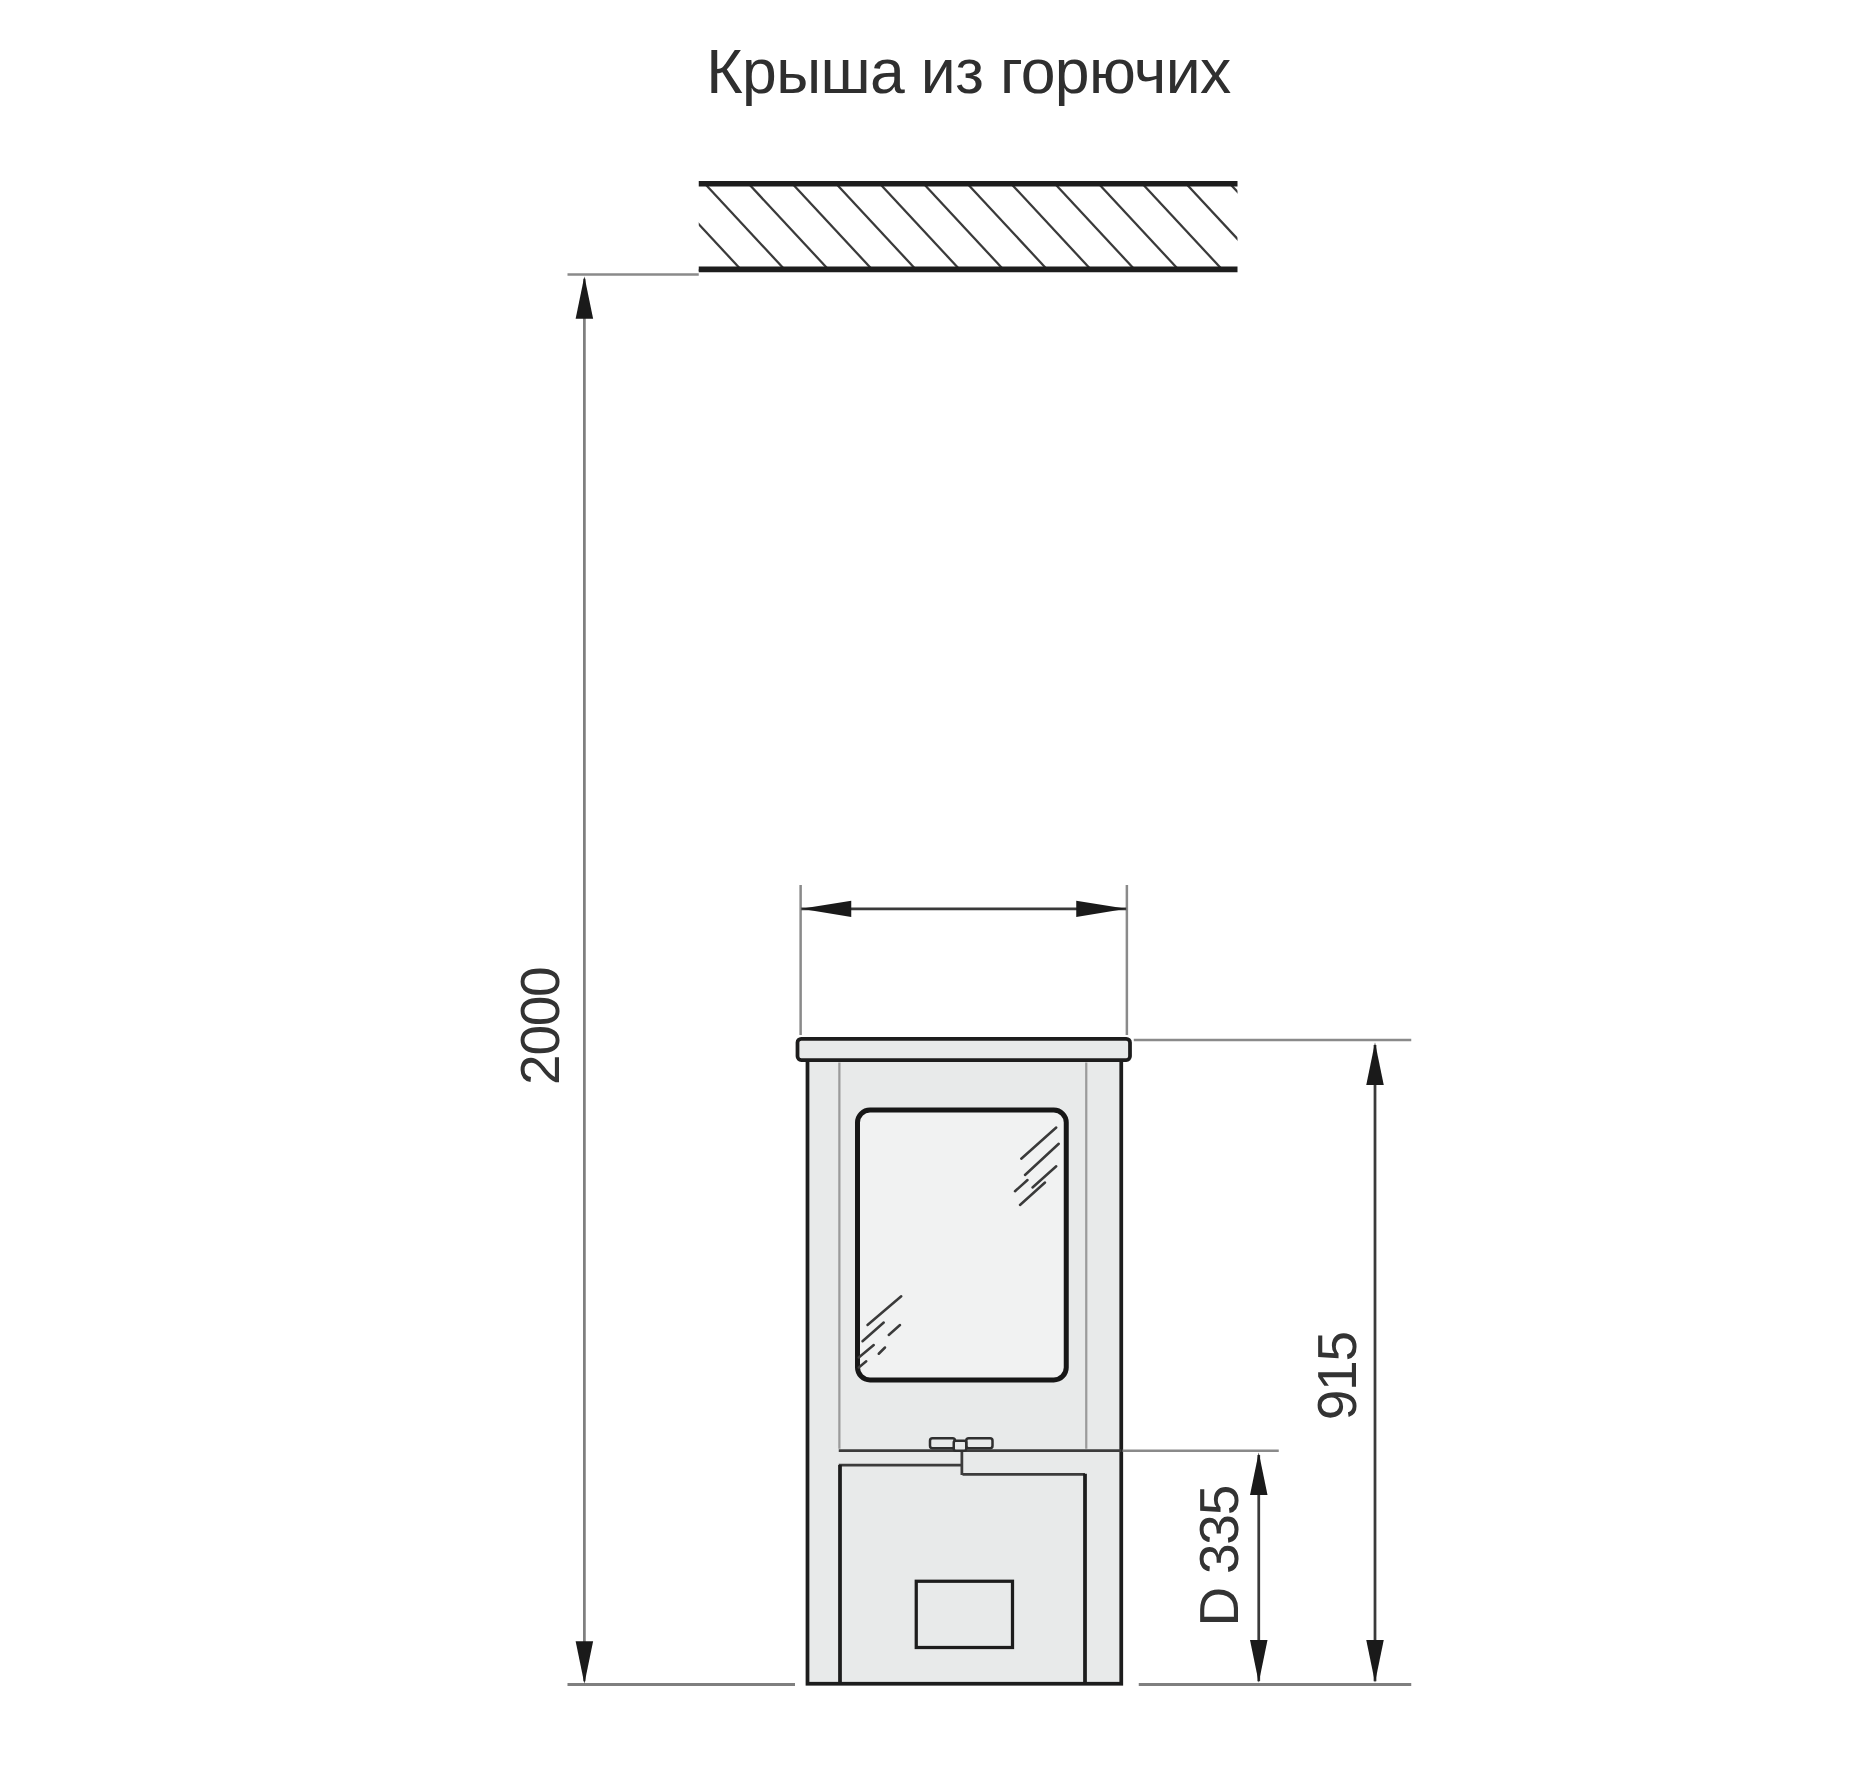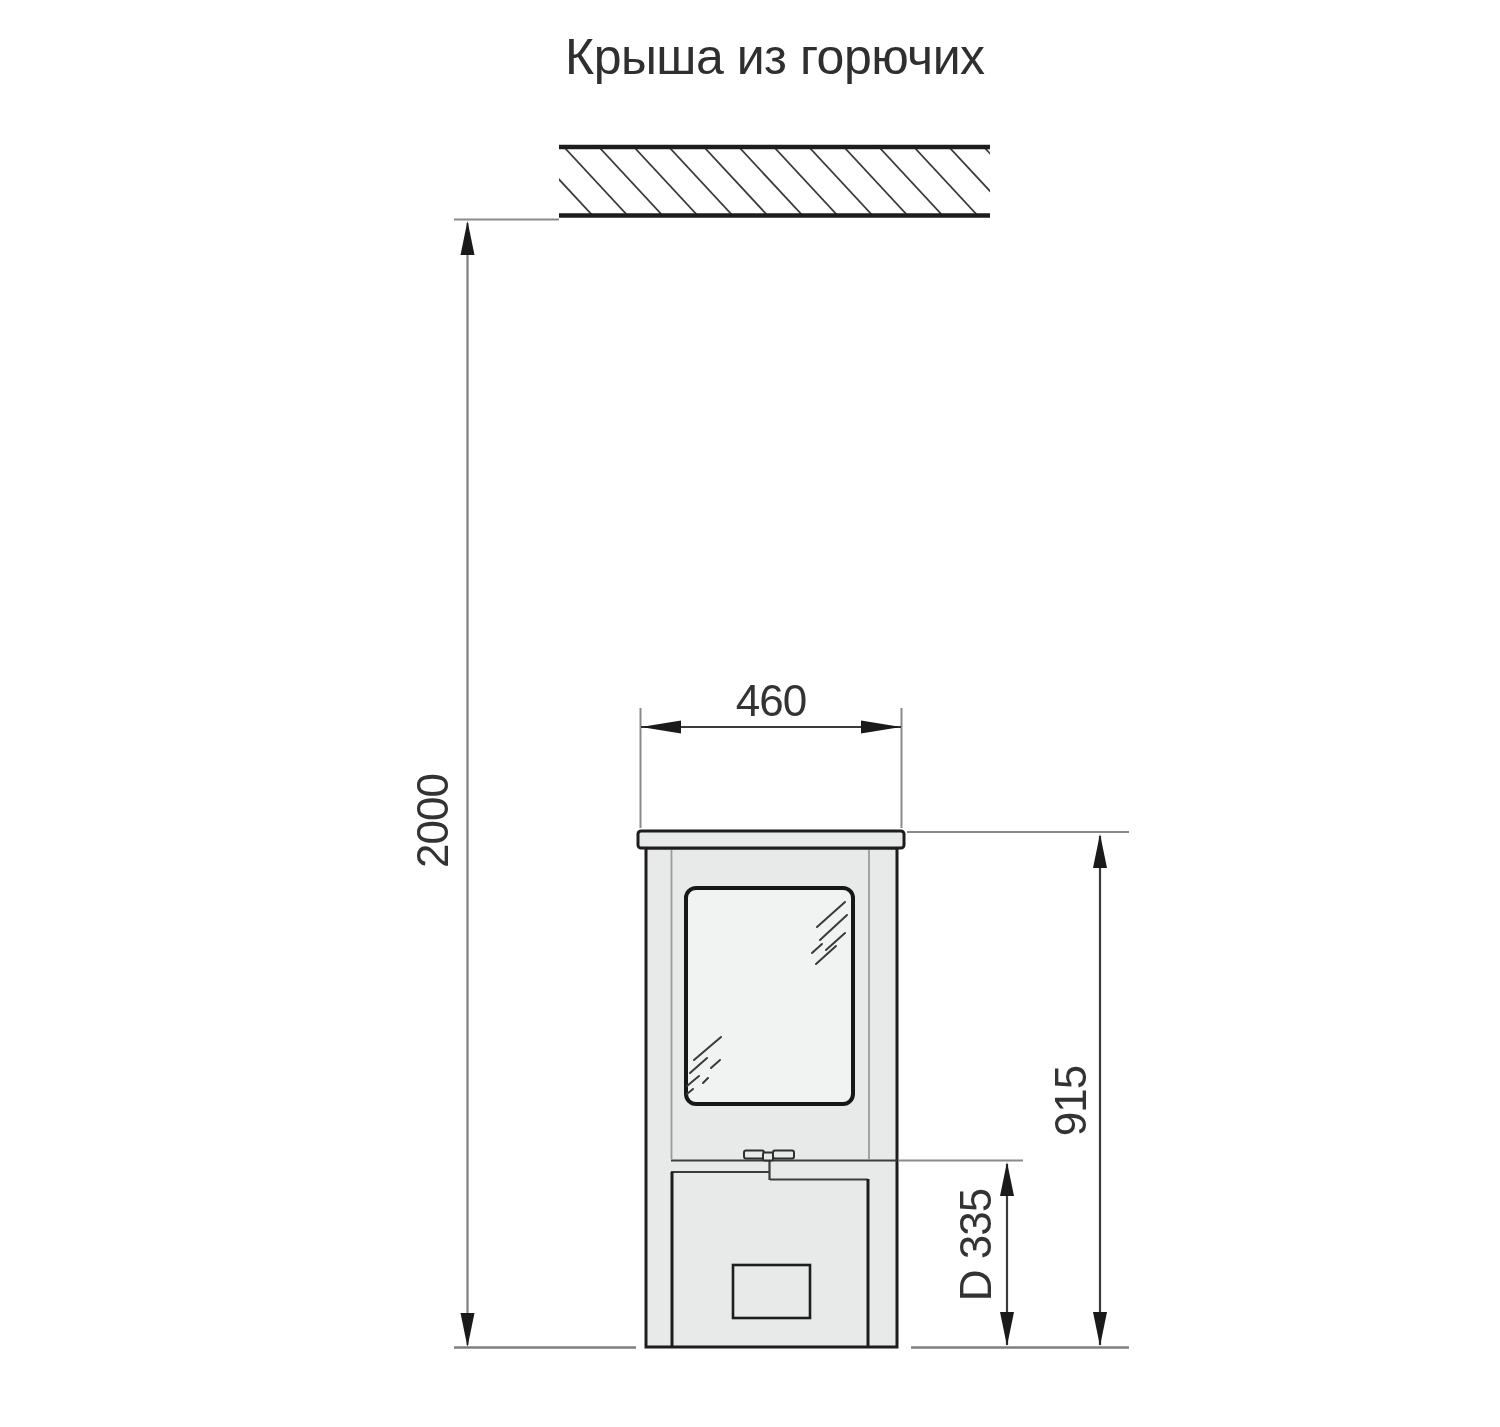--- a/index.html
+++ b/index.html
@@ -159,20 +159,19 @@
       <line x1="1007" y1="1164" x2="1007" y2="1345" stroke="var(--midline)" stroke-width="2.2"></line>
       <polygon points="1007,1162 1000,1196 1014,1196" fill="#1a1a1a"></polygon>
       <polygon points="1007,1346 1000,1312 1014,1312" fill="#1a1a1a"></polygon>
     </g>
   </svg>
 
   <div class="label title">
     <div>Крыша из горючих</div>
   </div>
 
-  <div class="label dim-label dim-460">460</div>
 
   <div class="label dim-label rot dim-2000">2000</div>
 
   <div class="label dim-label rot dim-915">915</div>
 
   <div class="label dim-label rot dim-d335">D 335</div>
 </div>
 
 </body></html>

